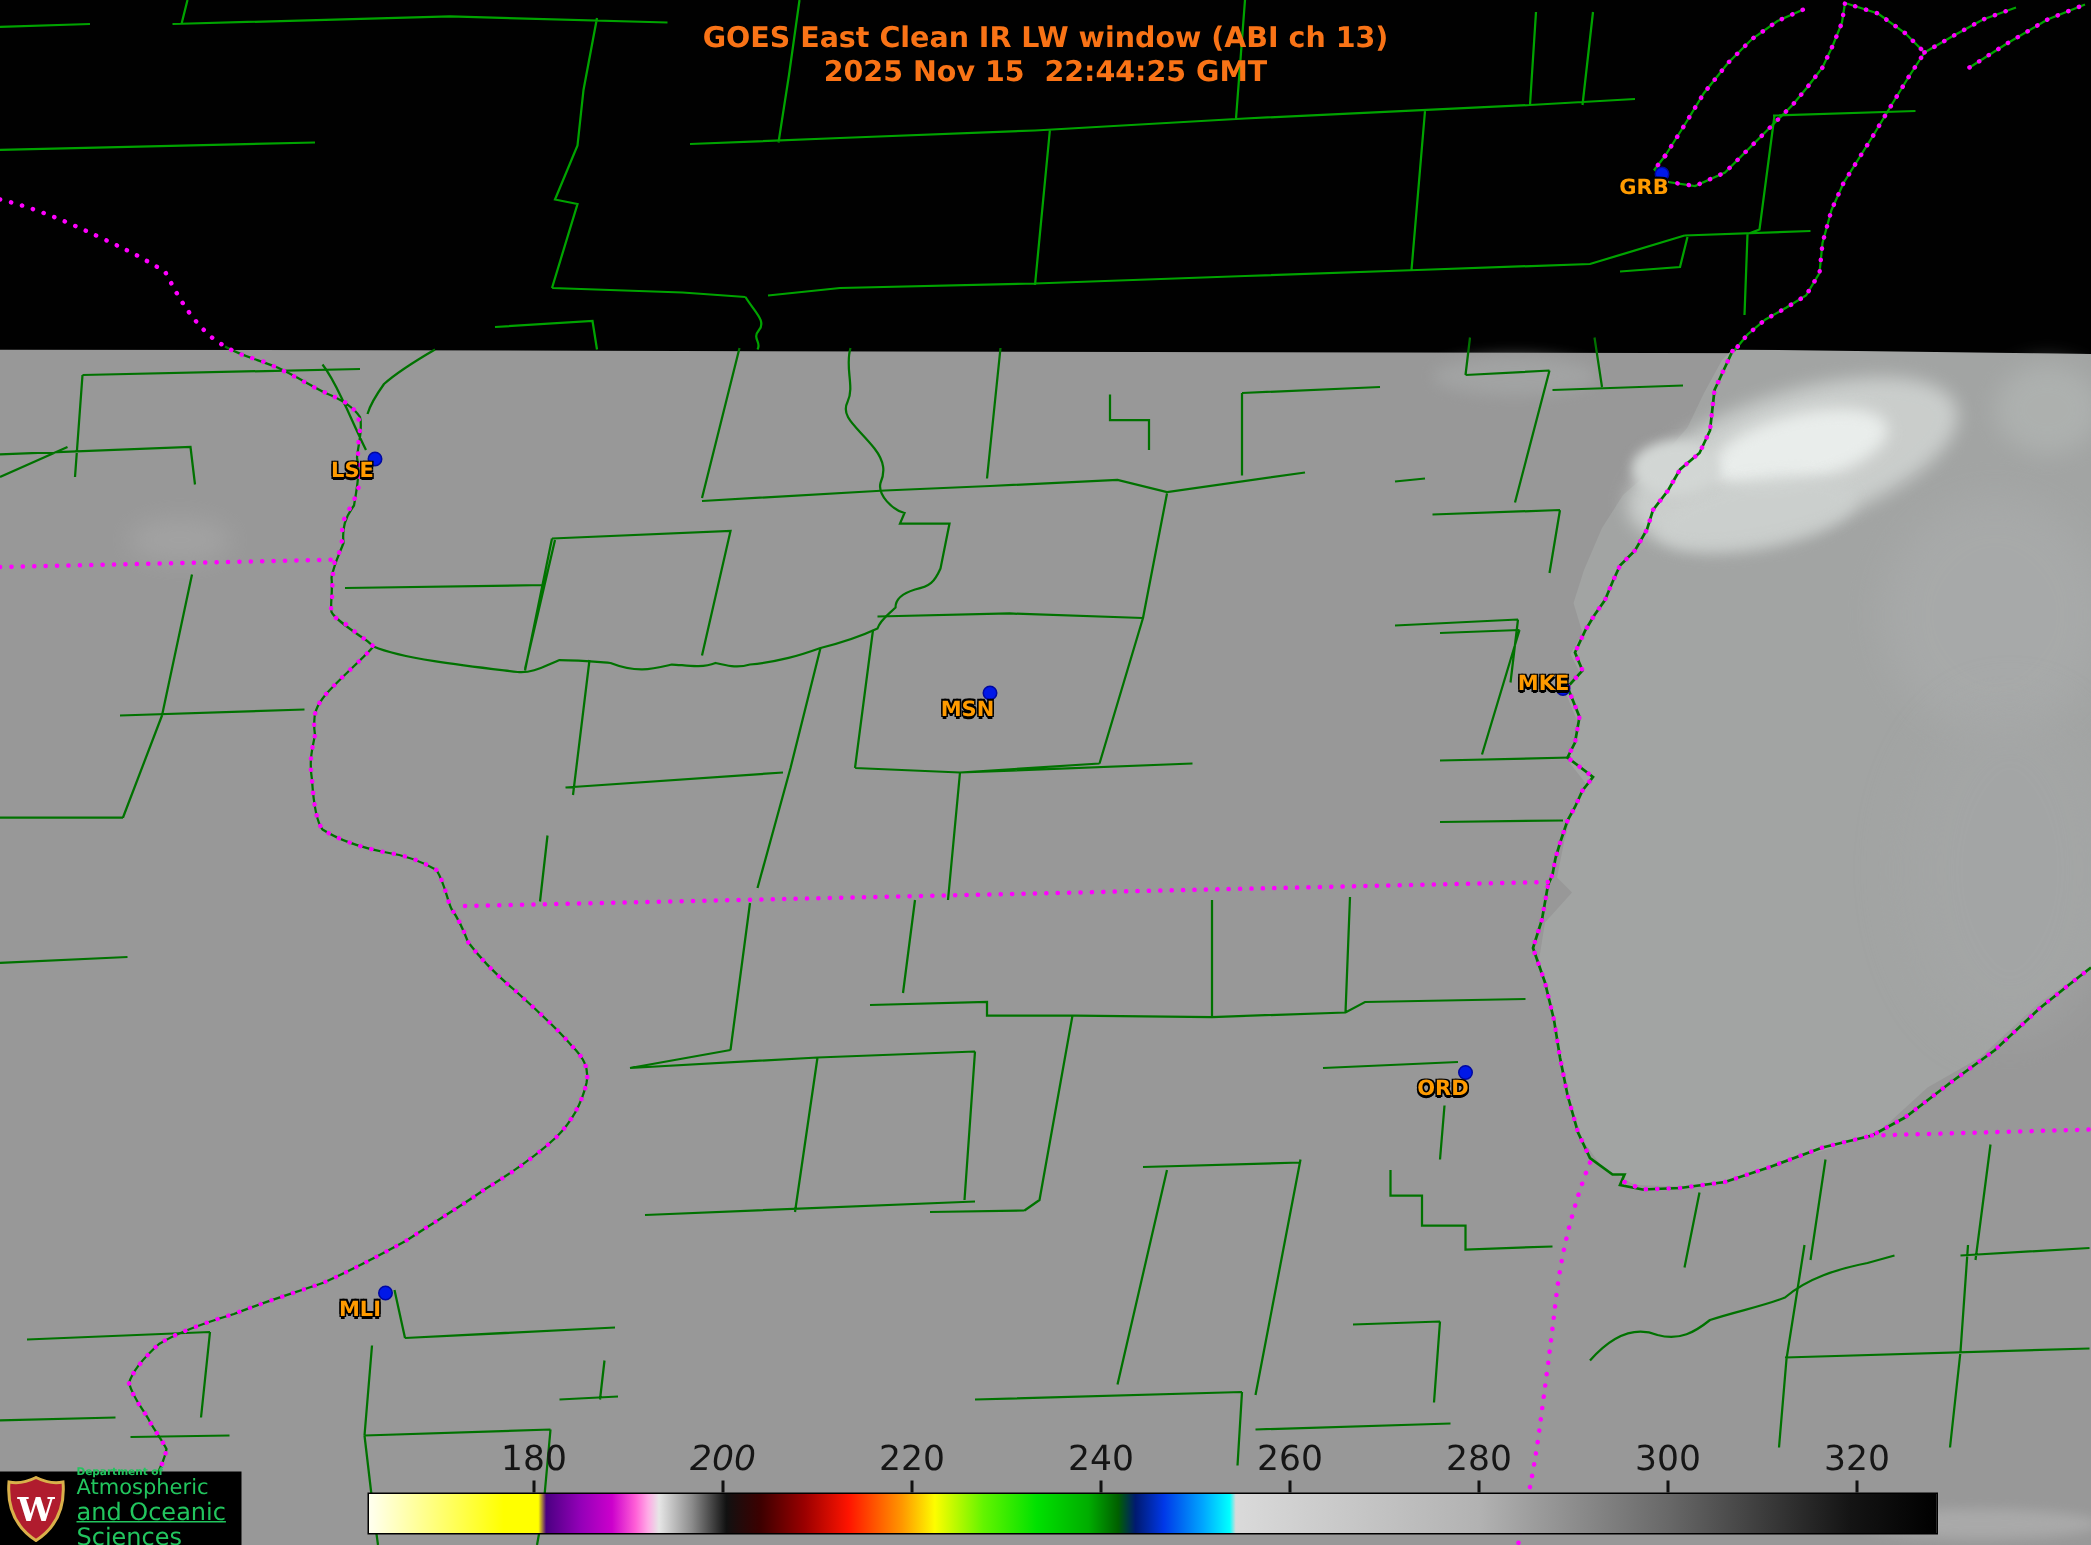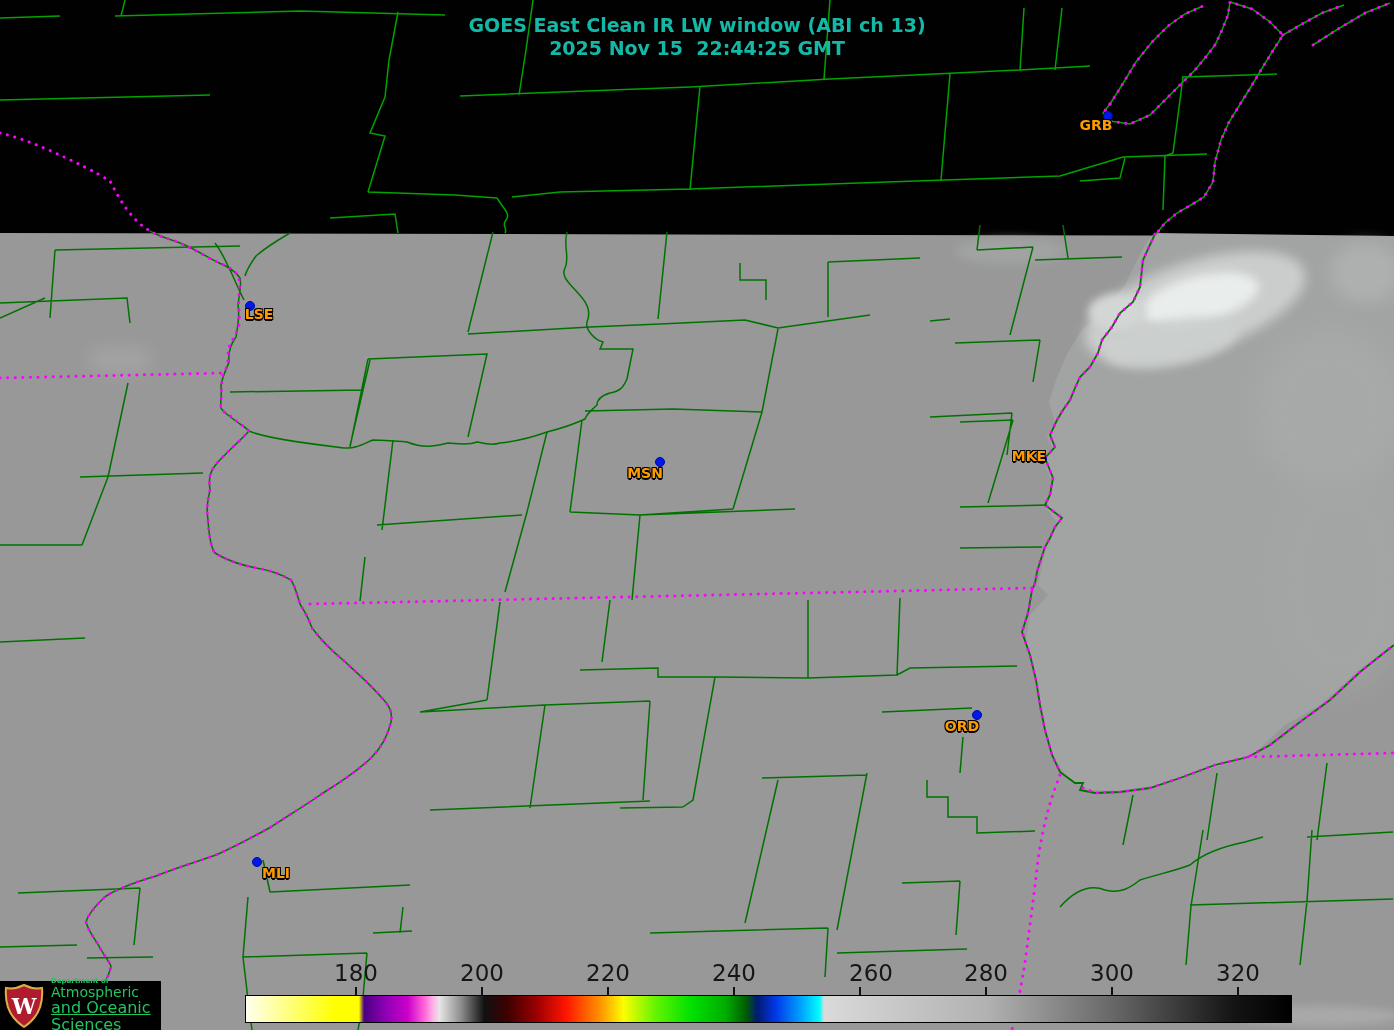--- a/index.html
+++ b/index.html
@@ -6,21 +6,21 @@
   #stage{position:relative;width:1394px;height:1030px;overflow:hidden;background:#010101;
          font-family:"DejaVu Sans","Liberation Sans",sans-serif;}
   
   #land{position:absolute;left:0;top:0;width:1394px;height:1030px;background:#989898;
         clip-path:polygon(0 233px,1394px 236px,1394px 1030px,0 1030px);}
   
   #lake{position:absolute;left:0;top:0;width:1394px;height:1030px;background:#a2a4a3;
         clip-path:polygon(1155px 233px,1394px 236px,1394px 645px,1360px 668px,1320px 705px,1285px 725px,1250px 757px,1205px 770px,1160px 786px,1120px 791px,1090px 790px,1068px 778px,1055px 760px,1044px 725px,1036px 685px,1026px 640px,1030px 615px,1048px 595px,1038px 585px,1043px 560px,1048px 540px,1057px 522px,1046px 508px,1052px 482px,1043px 460px,1053px 448px,1047px 436px,1055px 422px,1049px 402px,1056px 380px,1068px 352px,1082px 330px,1098px 316px,1112px 300px,1125px 285px,1136px 262px,1148px 240px);}
   .cloud{position:absolute;border-radius:50%;pointer-events:none;}
   svg.map{position:absolute;left:0;top:0;}
-  #title{position:absolute;left:0;top:14px;width:1394px;text-align:center;color:#14b8a6;
+  #title{position:absolute;left:0;top:14px;width:1394px;text-align:center;color:#f97316;
          font-weight:bold;font-size:19px;line-height:23px;white-space:pre;}
   .stn{position:absolute;transform:translate(-50%,-50%);color:#ff9b00;font-weight:bold;font-size:14px;
        text-shadow:-1px -1px 0 #000,1px -1px 0 #000,-1px 1px 0 #000,1px 1px 0 #000,0 2px 0 #000;}
   .stn-dot{position:absolute;width:8px;height:8px;border-radius:50%;background:#0018e8;
            border:1px solid #0008a0;transform:translate(-50%,-50%);}
   #colorbar{position:absolute;left:245px;top:995px;width:1045px;height:26px;border:1px solid #000;}
   .cbtick{position:absolute;top:-9px;width:2px;height:8px;background:#111;transform:translateX(-1px);}
   .cblabel{position:absolute;top:-36px;transform:translateX(-50%);font-size:23px;color:#161616;}
   #logo{position:absolute;left:0;top:981px;width:161px;height:49px;background:#000;display:flex;align-items:center;}
   #crest{margin-left:4px;flex:0 0 auto;}
@@ -120,42 +120,42 @@
     </g>
   </svg>
 
   <div id="title"><span>GOES East Clean IR LW window (ABI ch 13)</span>
 <span>2025 Nov 15  22:44:25 GMT</span></div>
 
   <div id="stations">
       <div class="stn-dot" style="left: 1108px; top: 116px;"></div>
       <div class="stn" style="left: 1096px; top: 125px;">GRB</div>
       <div class="stn-dot" style="left: 250px; top: 306px;"></div>
-      <div class="stn" style="left: 235px; top: 314px; margin-left: 24px;">LSE</div>
+      <div class="stn" style="left: 235px; top: 314px;">LSE</div>
       <div class="stn-dot" style="left: 660px; top: 462px;"></div>
       <div class="stn" style="left: 645px; top: 473px;">MSN</div>
       <div class="stn-dot" style="left: 1042px; top: 459px;"></div>
       <div class="stn" style="left: 1029px; top: 456px;">MKE</div>
       <div class="stn-dot" style="left: 977px; top: 715px;"></div>
       <div class="stn" style="left: 962px; top: 726px;">ORD</div>
       <div class="stn-dot" style="left: 257px; top: 862px;"></div>
-      <div class="stn" style="left: 240px; top: 873px; margin-left: 36px;">MLI</div>
+      <div class="stn" style="left: 240px; top: 873px;">MLI</div>
     </div>
 
   <div id="colorbar" style="background: linear-gradient(to right, rgb(255, 255, 240) 0%, rgb(255, 255, 0) 8.6%, rgb(255, 255, 0) 10.8%, rgb(75, 0, 130) 11.3%, rgb(148, 0, 184) 13.5%, rgb(204, 0, 204) 15.5%, rgb(255, 95, 215) 17%, rgb(255, 170, 230) 17.8%, rgb(230, 230, 230) 18.5%, rgb(140, 140, 140) 20.6%, rgb(17, 17, 17) 22.8%, rgb(61, 0, 0) 25%, rgb(155, 0, 0) 27.8%, rgb(255, 20, 0) 30.6%, rgb(255, 151, 0) 34%, rgb(253, 253, 0) 36.1%, rgb(99, 244, 0) 39.2%, rgb(0, 225, 0) 42.6%, rgb(0, 173, 0) 45.9%, rgb(0, 95, 0) 47.8%, rgb(0, 26, 112) 48.9%, rgb(0, 56, 232) 50.7%, rgb(0, 166, 255) 53.2%, rgb(0, 255, 255) 54.9%, rgb(218, 218, 218) 55.3%, rgb(178, 178, 178) 70.8%, rgb(104, 104, 104) 82.9%, rgb(20, 20, 20) 94.5%, rgb(0, 0, 0) 100%);">
       <div class="cbtick" style="left: 10.53%;"></div>
       <div class="cblabel" style="left: 10.53%;">180</div>
       <div class="cbtick" style="left: 22.58%;"></div>
-      <div class="cblabel" style="left: 22.58%;">200</div>
+      <div class="cblabel" style="left: 22.58%; font-style: italic;">200</div>
       <div class="cbtick" style="left: 34.64%;"></div>
       <div class="cblabel" style="left: 34.64%;">220</div>
       <div class="cbtick" style="left: 46.7%;"></div>
       <div class="cblabel" style="left: 46.7%;">240</div>
       <div class="cbtick" style="left: 58.76%;"></div>
-      <div class="cblabel" style="left: 58.76%; margin-left: 11px;">260</div>
+      <div class="cblabel" style="left: 58.76%;">260</div>
       <div class="cbtick" style="left: 70.81%;"></div>
       <div class="cblabel" style="left: 70.81%;">280</div>
       <div class="cbtick" style="left: 82.87%;"></div>
       <div class="cblabel" style="left: 82.87%;">300</div>
       <div class="cbtick" style="left: 94.93%;"></div>
       <div class="cblabel" style="left: 94.93%;">320</div>
     </div>
 
   <div id="logo">
     <svg id="crest" width="40" height="44" viewBox="0 0 40 44">

